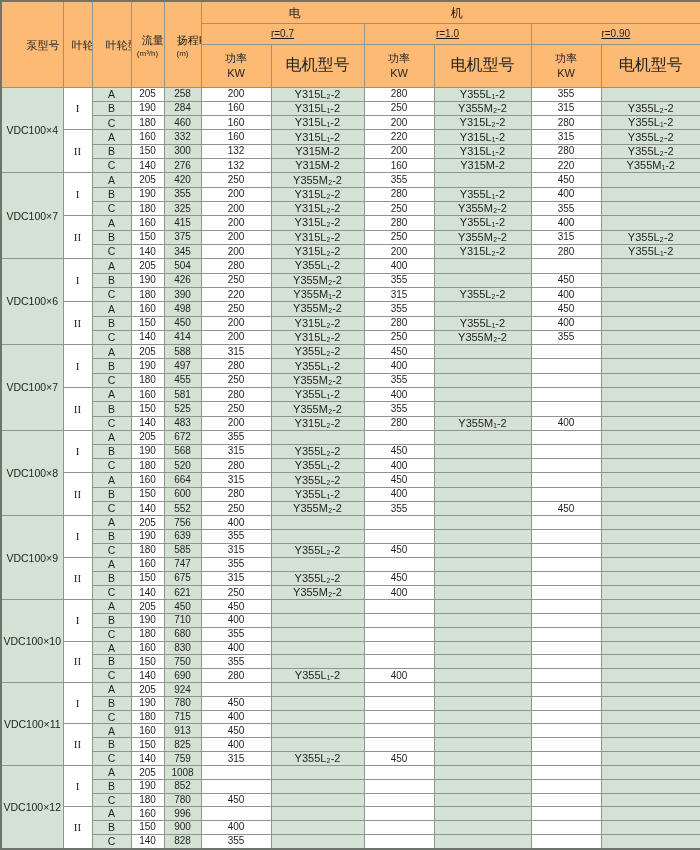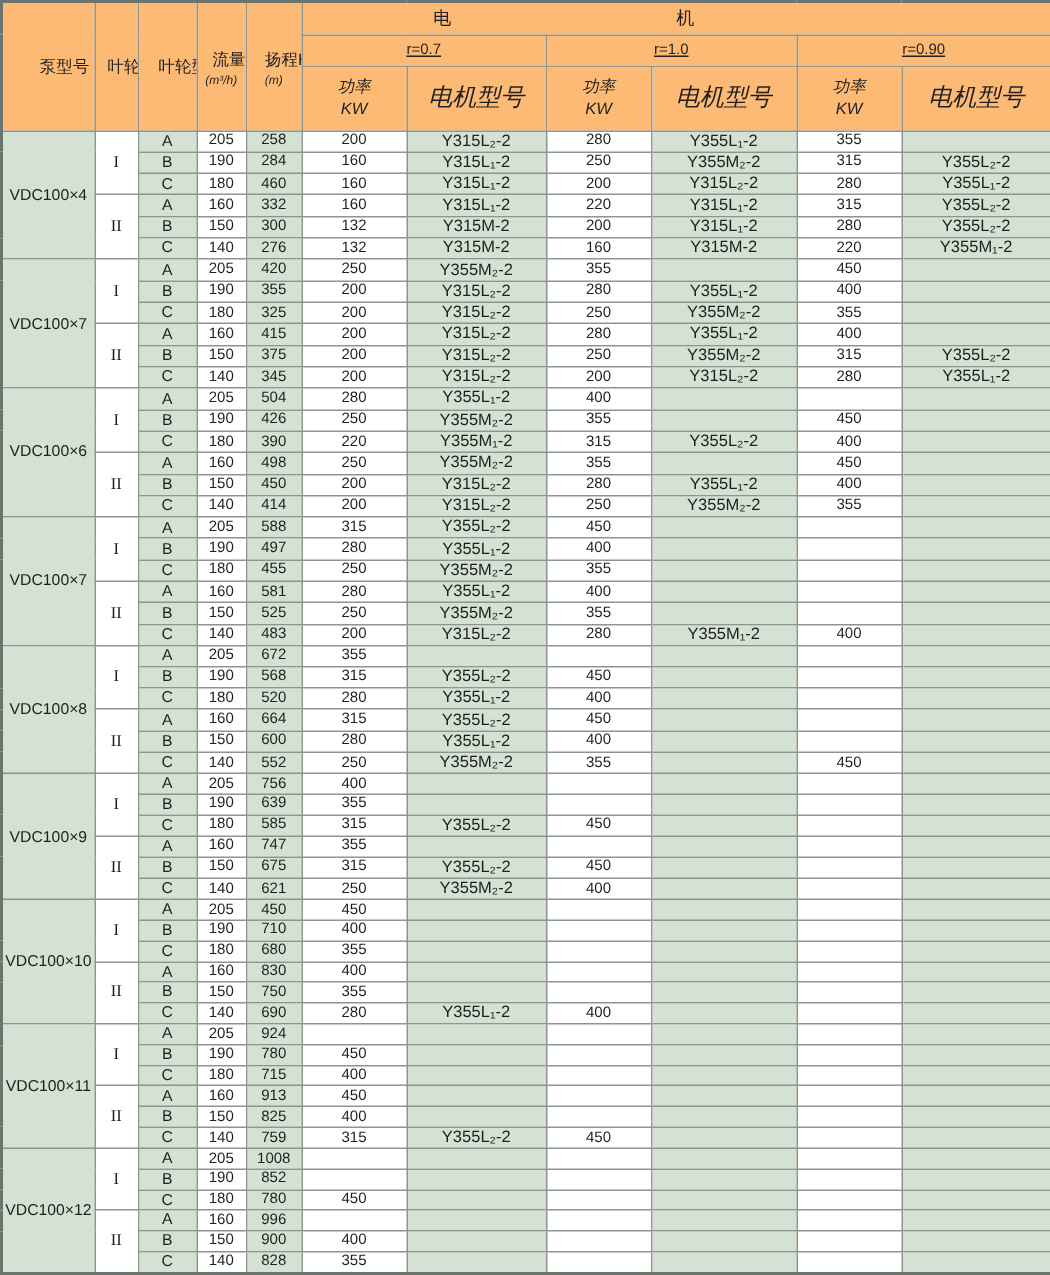--- a/index.html
+++ b/index.html
@@ -16,26 +16,26 @@
     border:1px solid #8e948e;
     padding:0;
     text-align:center;
     vertical-align:middle;
     overflow:hidden;
     white-space:nowrap;
   }
   thead th{background:#fdba74;font-weight:normal;}
   thead tr.hr1{height:22px;}
   thead tr.hr2{height:21px;text-decoration:underline;}
-  thead tr.hr3{height:43px;font-style:italic;}
+  thead tr.hr3{height:43px;}
   .green{background:#d3e2d3;}
   .white{background:#ffffff;}
   tbody td{font-size:10px;line-height:1;}
   .vstack{display:inline-block;width:1.05em;word-break:break-all;line-height:1.25;font-size:11px;}
-  .unit{display:block;font-size:8px;line-height:1.2;margin-top:1px;font-style:italic;}
+  .unit{display:block;font-size:8px;line-height:1.2;margin-top:1px;}
   .spread{letter-spacing:150px;font-size:12px;white-space:nowrap;}
   .rlabel{font-size:10px;}
   .pw{white-space:pre-line;font-size:11px;line-height:1.3;}
   .mdl{font-size:11px;}
   .roman{font-family:"Liberation Serif","DejaVu Serif",serif;font-size:11px;}
   .pump{font-size:10.5px;}
   .typ{font-size:10.5px;}
 </style>
 </head>
 <body>

